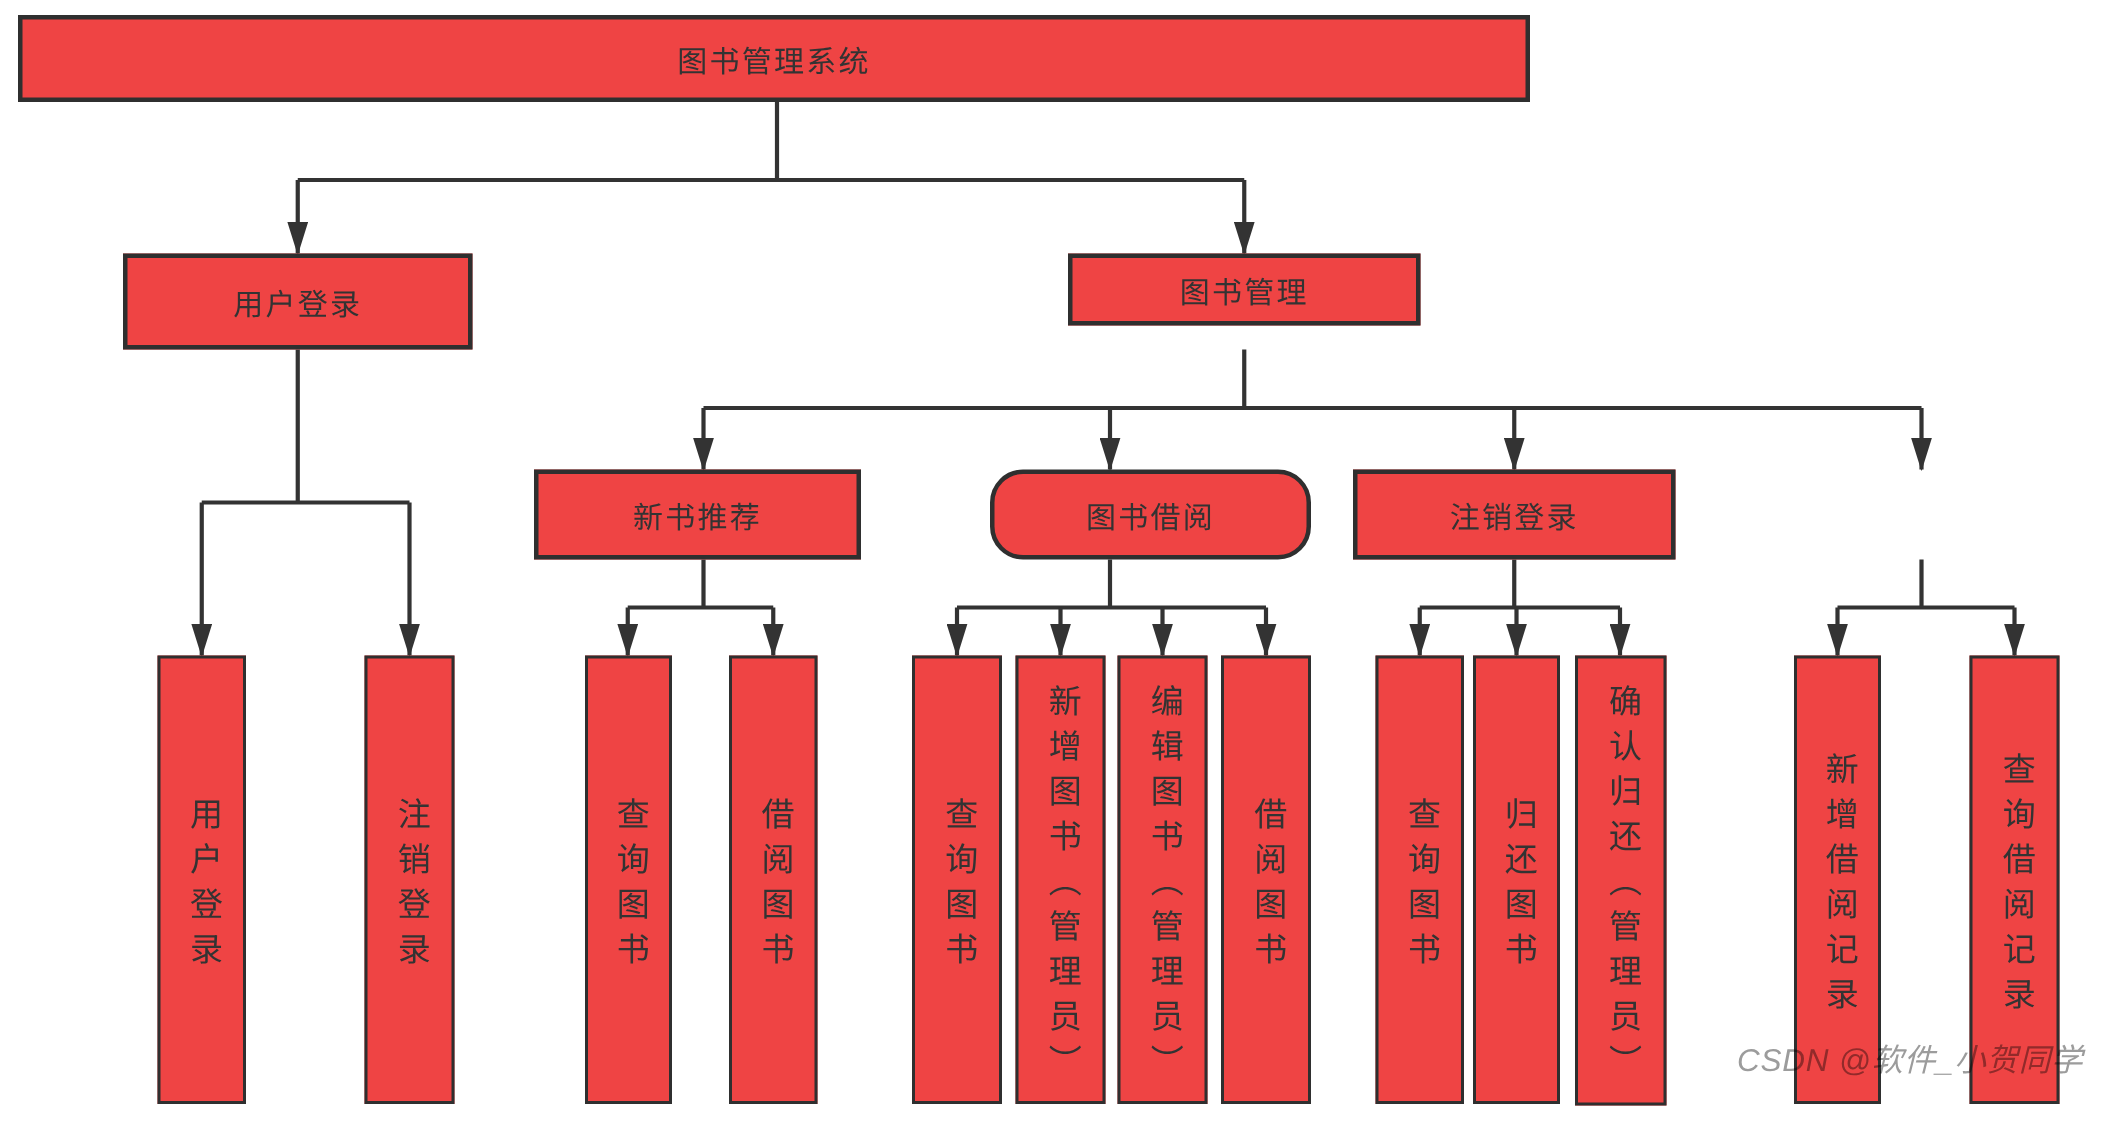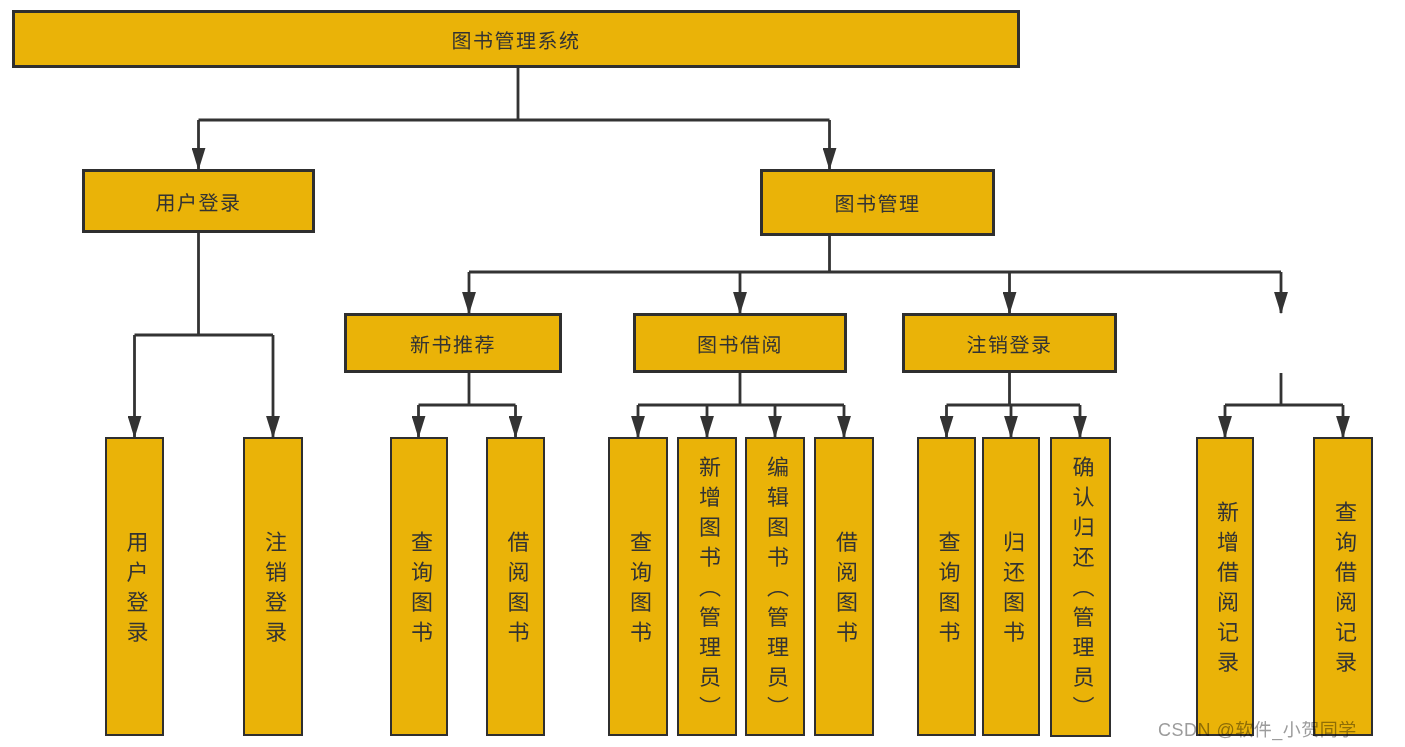--- a/index.html
+++ b/index.html
@@ -28,21 +28,21 @@
     stroke-width: 2.8;
     fill: none;
   }
   .arrowhead {
     fill: var(--line-color, #333333);
     stroke: none;
   }
   .node {
     position: absolute;
     box-sizing: border-box;
-    background: #eab308;
+    background: #ef4444;
     border: 3px solid var(--box-border-color, #2f2f2f);
     color: var(--text-color, #333333);
     display: flex;
     align-items: center;
     justify-content: center;
     z-index: 2;
     overflow: hidden;
   }
   .node.h {
     font-size: 20px;
@@ -56,27 +56,28 @@
     text-orientation: mixed;
     font-size: 22px;
     line-height: 1.1;
     letter-spacing: 8px;
     margin-bottom: -8px;
     white-space: nowrap;
   }
   .watermark {
     position: absolute;
     left: 1158px;
-    top: 715px;
+    top: 690px;
     z-index: 5;
-    font-size: 18px;
+    font-size: 21px;
     letter-spacing: 0.5px;
     color: var(--watermark-color, #9c9c9c);
     mix-blend-mode: multiply;
     white-space: nowrap;
+    font-style: italic;
   }
 </style>
 </head>
 <body>
 
 <div class="canvas">
 
   <svg class="connectors" viewBox="0 0 1405 747" xmlns="http://www.w3.org/2000/svg">
     <defs>
       <marker id="arrow" viewBox="0 0 8 5" refX="7.6" refY="2.5" markerWidth="8" markerHeight="5" orient="auto">
@@ -109,24 +110,24 @@
     <path class="connector" d="M946.5 405 V437" marker-end="url(#arrow)"></path>
     <path class="connector" d="M1011 405 V437" marker-end="url(#arrow)"></path>
     <path class="connector" d="M1080 405 V437" marker-end="url(#arrow)"></path>
     <path class="connector" d="M1225 405 V437" marker-end="url(#arrow)"></path>
     <path class="connector" d="M1343 405 V437" marker-end="url(#arrow)"></path>
   </svg>
 
   <div class="node h" style="left:12px; top:10px; width:1008px; height:58px;">图书管理系统</div>
 
   <div class="node h" style="left:82px; top:169px; width:233px; height:64px;">用户登录</div>
-  <div class="node h" style="left:712px; top:169px; width:235px; height:67px;margin-left:48px;">图书管理</div>
+  <div class="node h" style="left:712px; top:169px; width:235px; height:48px;">图书管理</div>
 
-  <div class="node h" style="left:344px; top:313px; width:218px; height:60px;">新书推荐</div>
-  <div class="node h" style="left:633px; top:313px; width:214px; height:60px;">图书借阅</div>
+  <div class="node h" style="left:356px; top:313px; width:218px; height:60px;">新书推荐</div>
+  <div class="node h" style="left:660px; top:313px; width:214px; height:60px;border-radius:22px;">图书借阅</div>
   <div class="node h" style="left:902px; top:313px; width:215px; height:60px;">注销登录</div>
 
   <div class="node v" style="left:105px; top:437px; width:59px; height:299px;">
     <span class="vtext">用户登录</span>
   </div>
   <div class="node v" style="left:243px; top:437px; width:60px; height:299px;">
     <span class="vtext">注销登录</span>
   </div>
   <div class="node v" style="left:390px; top:437px; width:58px; height:299px;">
     <span class="vtext">查询图书</span>

